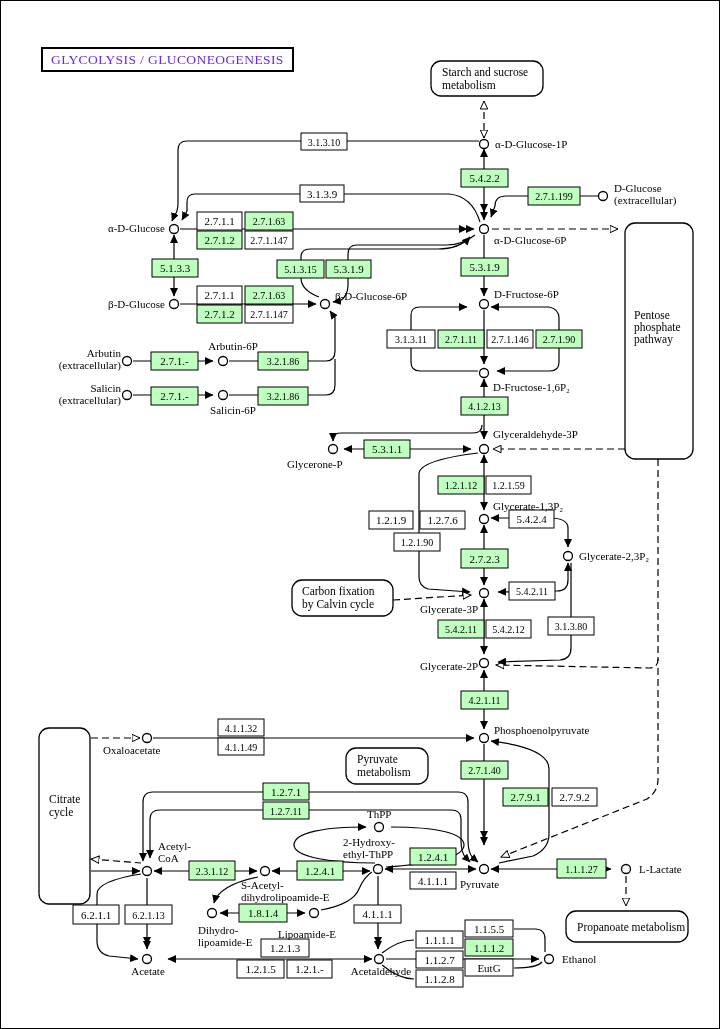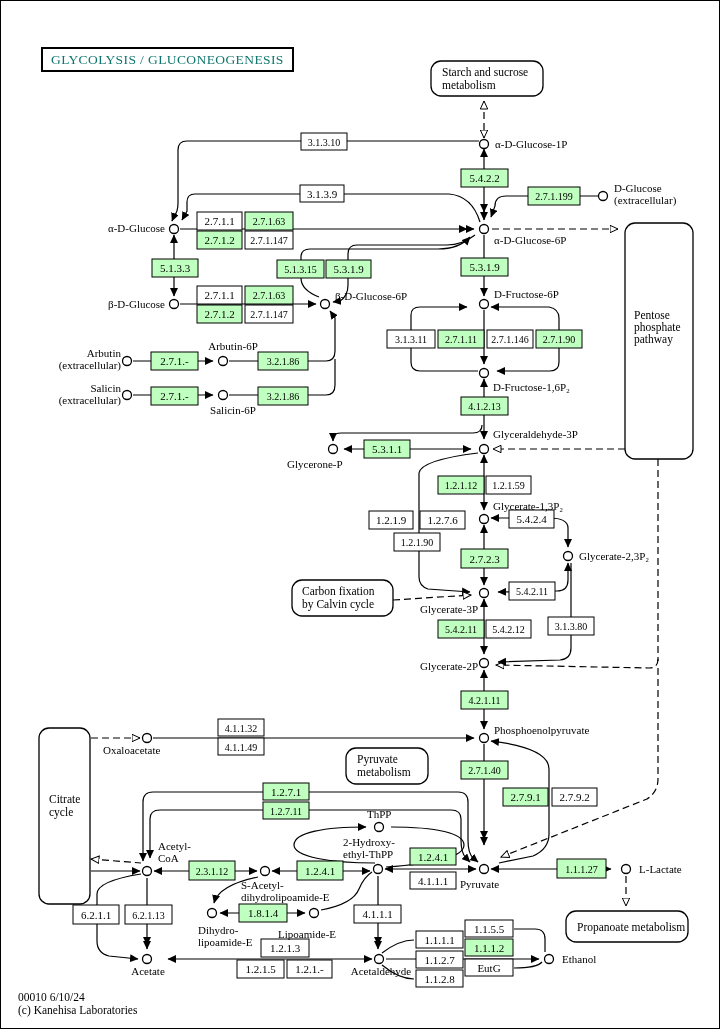--- a/index.html
+++ b/index.html
@@ -4,21 +4,21 @@
 <style>
   html,body{margin:0;padding:0;background:#fff;}
   #canvas{position:relative;width:718px;height:1027px;border:1px solid #000;background:#fff;overflow:hidden;}
   #diagram{position:absolute;left:0;top:0;}
   #diagram text{font-family:"Liberation Serif","DejaVu Serif",serif;fill:#000;}
   #diagram text.ec{font-size:11px;}
   #diagram text.ec.small{font-size:10px;}
   #diagram text.lbl{font-size:11px;}
   #diagram text.pw{font-size:11.5px;}
   .title-box{position:absolute;left:40px;top:46px;border:2px solid #000;padding:3px 8px 2px 8px;
-    font-family:"Liberation Serif","DejaVu Serif",serif;font-size:13.5px;letter-spacing:.4px;color:#0f766e;background:#fff;}
+    font-family:"Liberation Serif","DejaVu Serif",serif;font-size:13.5px;letter-spacing:.4px;color:#6d28d9;background:#fff;}
   .footer{position:absolute;left:17px;top:990px;font-family:"Liberation Serif","DejaVu Serif",serif;
     font-size:11.5px;line-height:13px;color:#000;}
 </style>
 </head>
 <body>
 
 <div id="canvas">
   <svg id="diagram" width="718" height="1027" viewBox="0 0 718 1027">
     <defs>
       <marker id="m-f" markerUnits="userSpaceOnUse" markerWidth="9" markerHeight="8" refX="8" refY="4" orient="auto-start-reverse">
@@ -453,17 +453,13 @@
         <text x="197" y="945" text-anchor="start" class="lbl">lipoamide-E</text>
         <text x="277" y="937" text-anchor="start" class="lbl">Lipoamide-E</text>
         <text x="147" y="974" text-anchor="middle" class="lbl">Acetate</text>
         <text x="380" y="974" text-anchor="middle" class="lbl">Acetaldehyde</text>
         <text x="561" y="962" text-anchor="start" class="lbl">Ethanol</text>
       </g>
   </svg>
 
   <div class="title-box">GLYCOLYSIS / GLUCONEOGENESIS</div>
 
-  <div class="footer">
-    <div>00010 6/10/24</div>
-    <div>(c) Kanehisa Laboratories</div>
-  </div>
 </div>
 
 </body></html>

